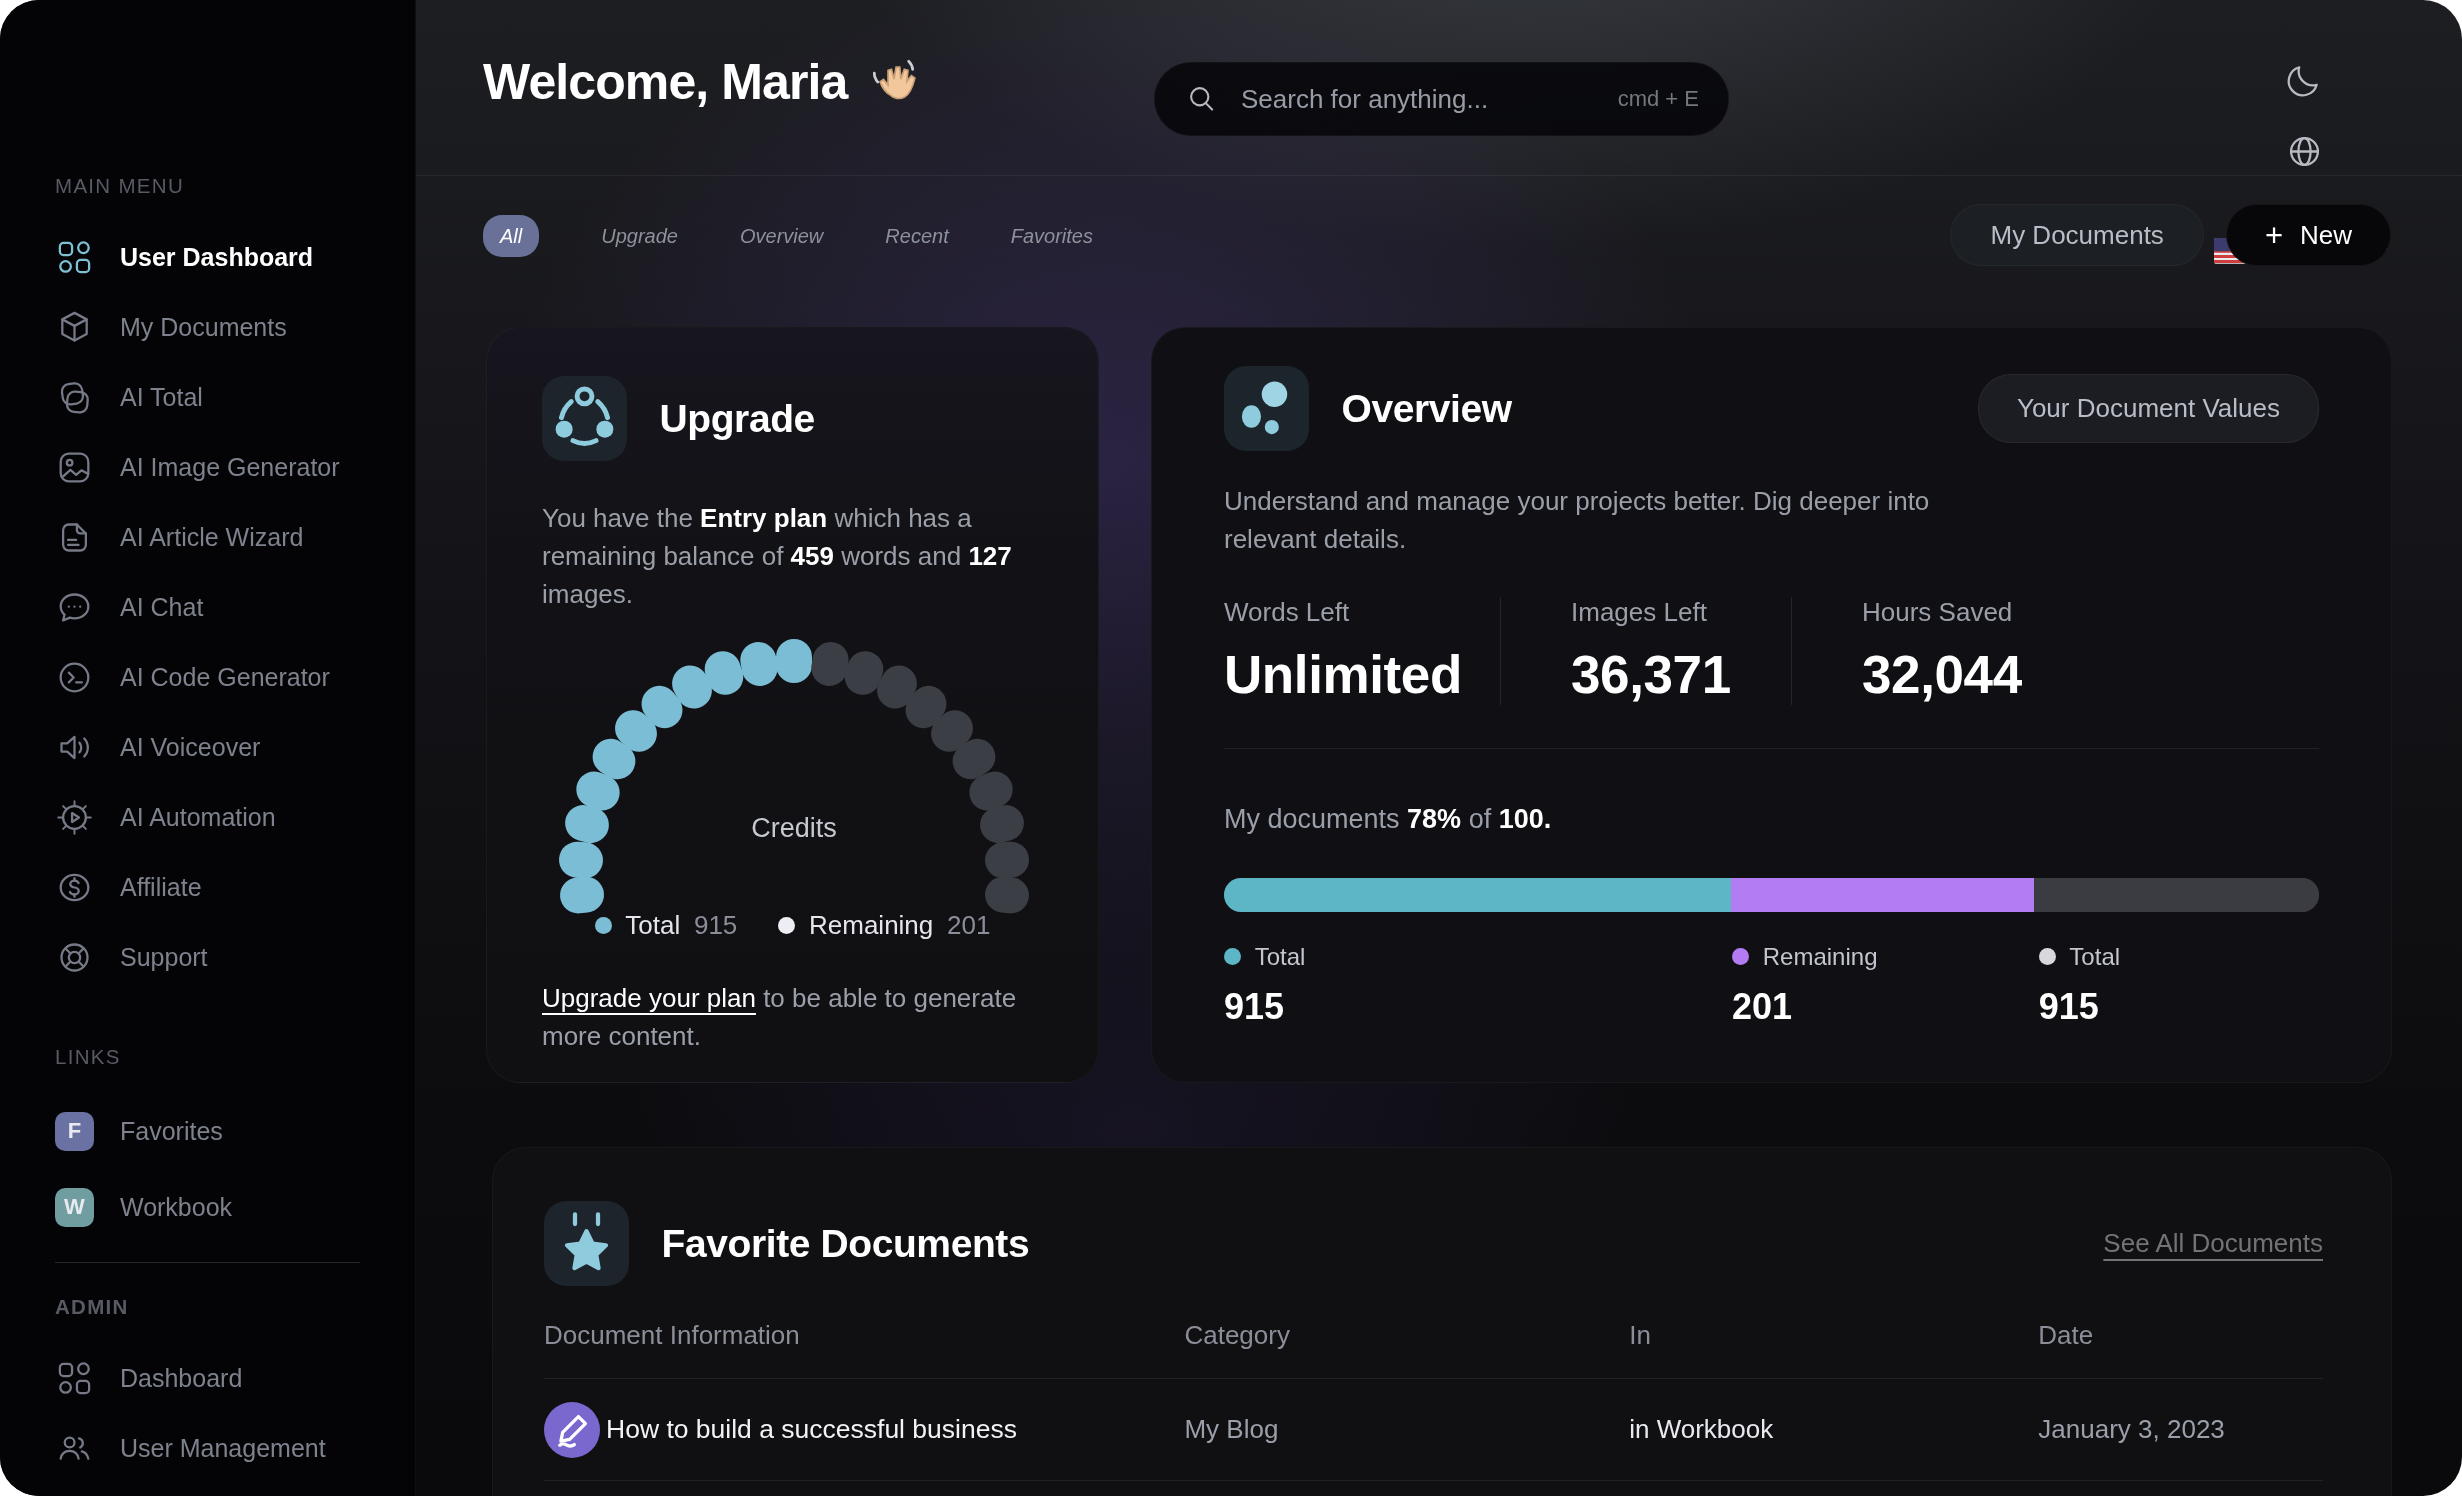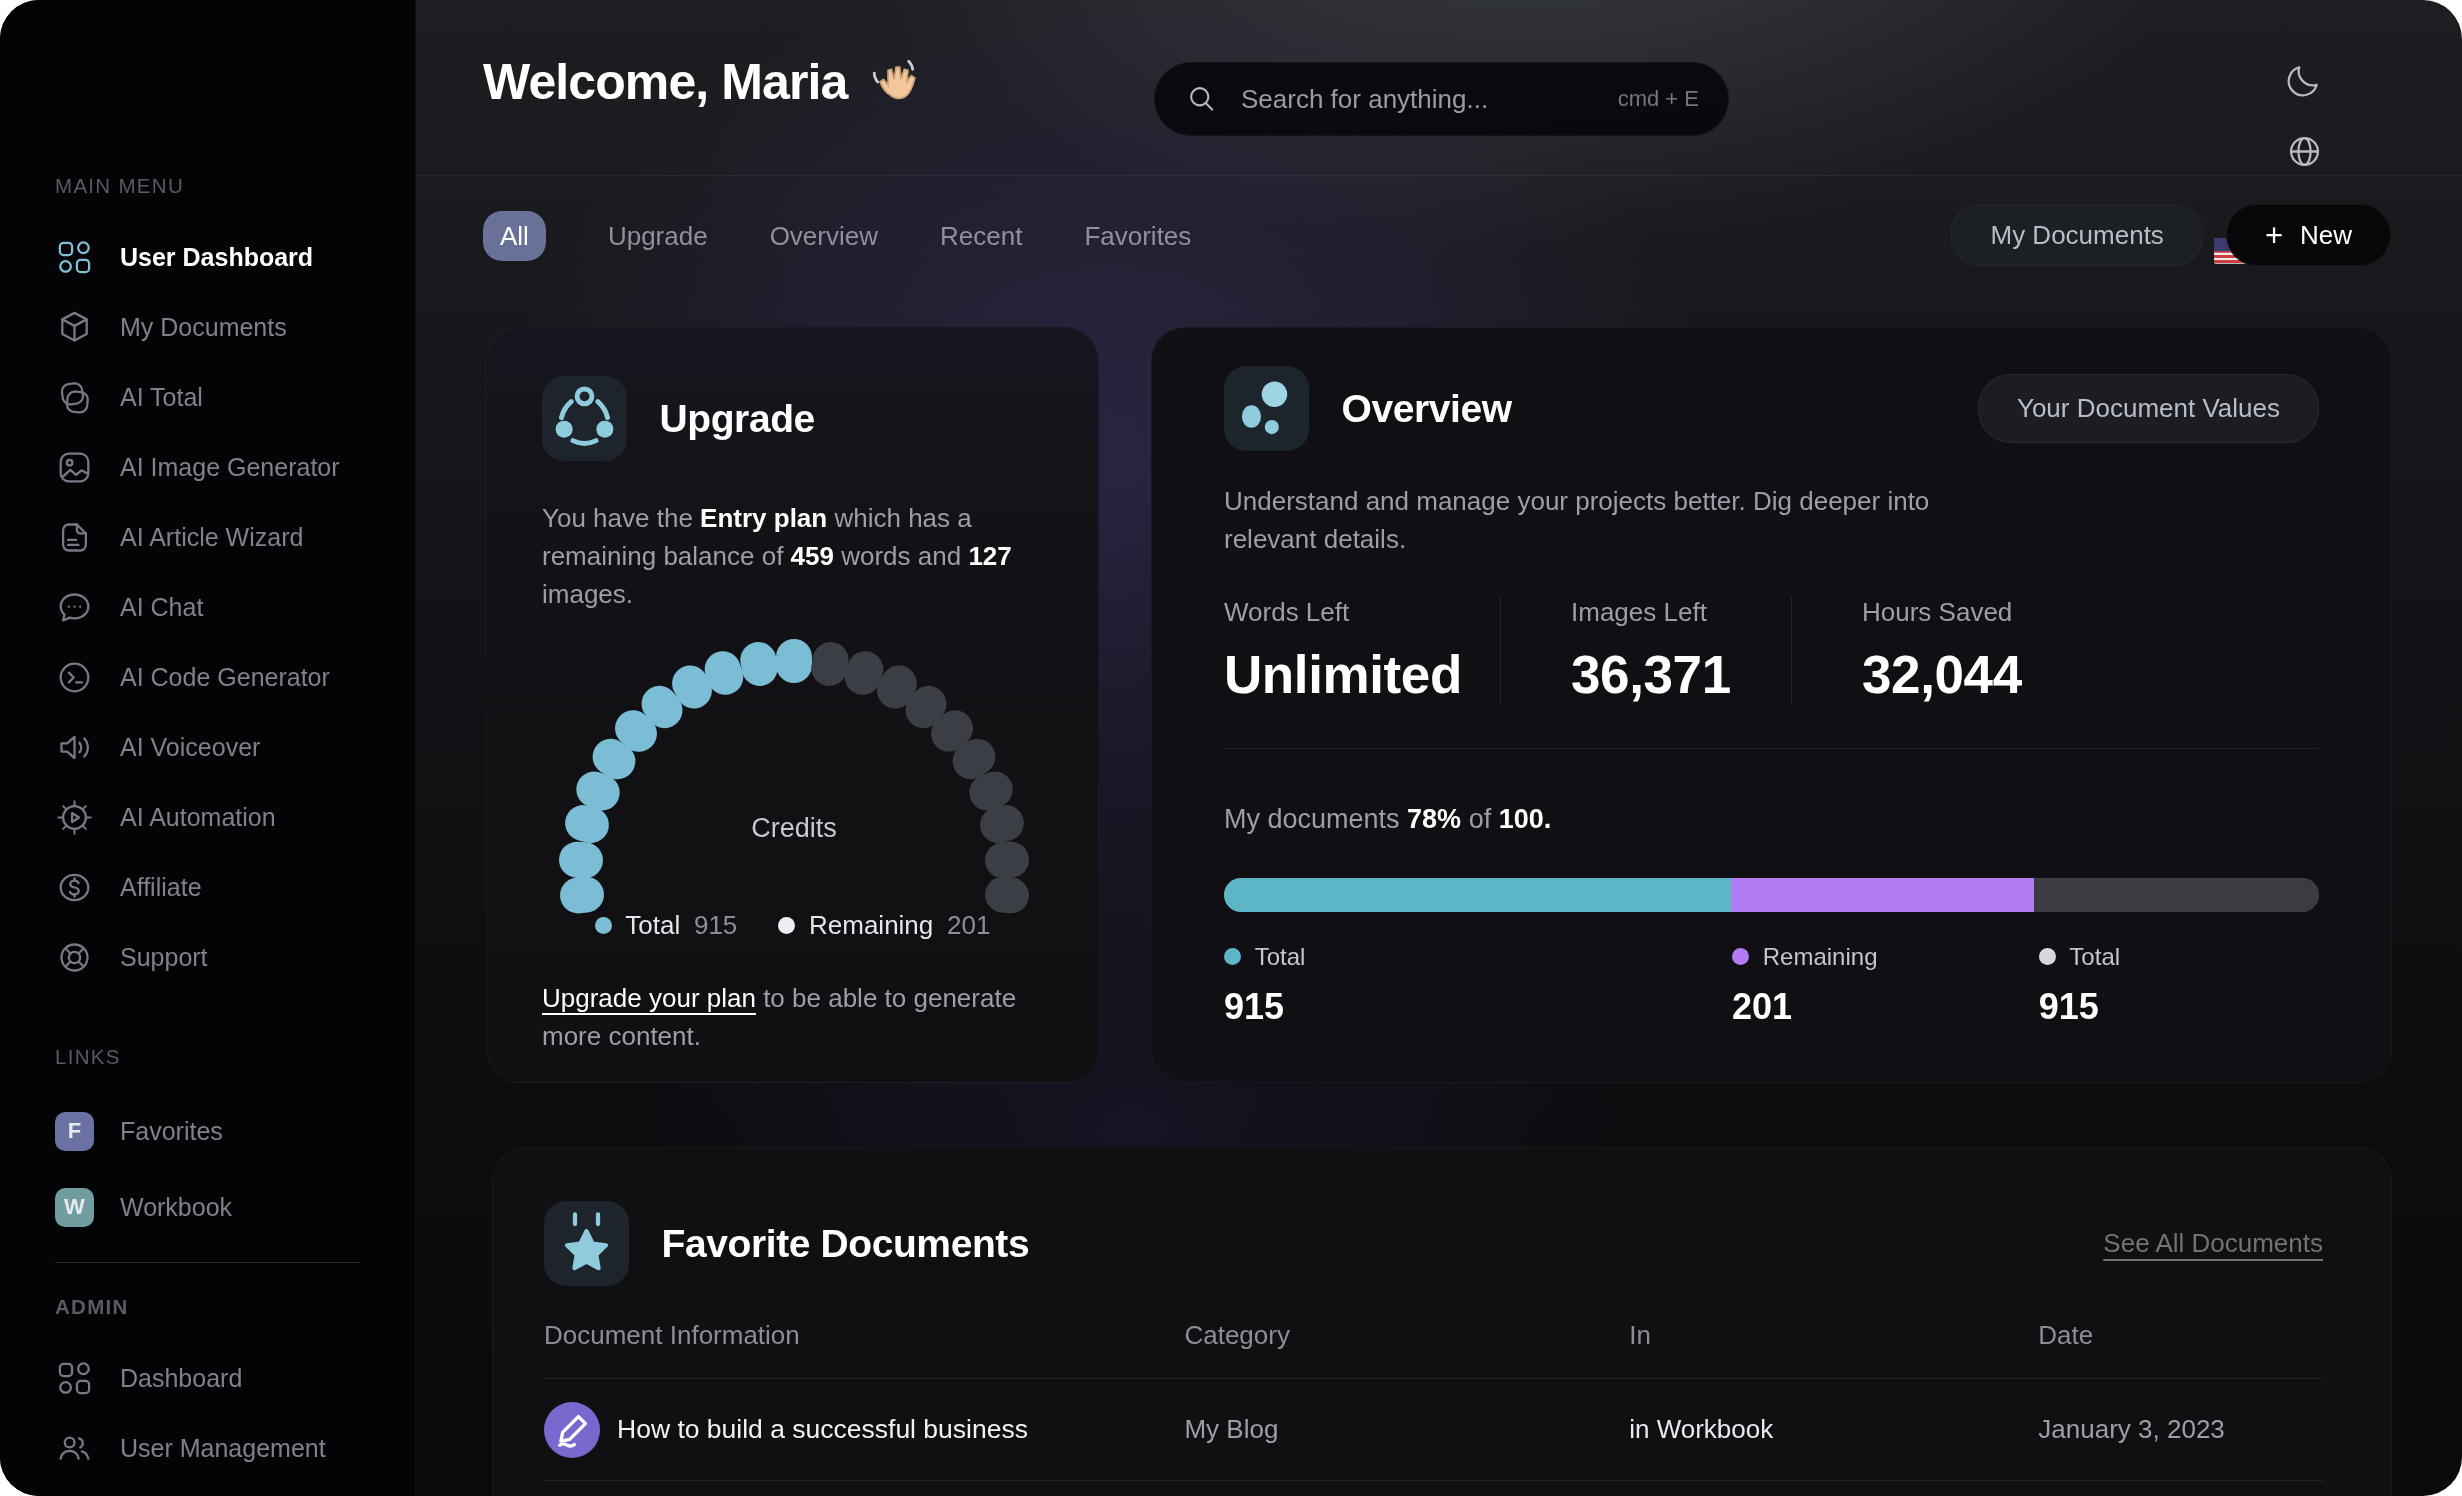--- a/index.html
+++ b/index.html
@@ -43,21 +43,21 @@
   .hr-ico{width:39px;height:39px;color:#b7bac2;cursor:pointer;}
   .hr-divider{width:0.9px;height:56px;background:rgba(255,255,255,.12);}
   .lang{display:flex;align-items:center;gap:15.4px;cursor:pointer;}
   .lang .flag{width:36px;height:26px;}
   .lang .txt{font-size:26px;color:#c6c9d1;}
   .lang .chev{width:29px;height:29px;color:#c6c9d1;}
   .avatar{width:79px;height:79px;border-radius:50%;overflow:hidden;cursor:pointer;}
   .header-rule{position:absolute;left:416px;right:0;top:175px;height:0.9px;background:rgba(255,255,255,.06);z-index:2;}
   
   .tabs{position:absolute;left:483px;top:211px;height:50px;display:flex;align-items:center;gap:62px;z-index:2;}
-  .tab{font-size:26px;color:#8d919b;cursor:pointer;}
+  .tab{font-size:20px;color:#8d919b;cursor:pointer;font-style:italic;}
   .tab.active{background:#6a7198;color:#fff;padding:9.4px 17px;border-radius:19px;}
   .toolbar-right{position:absolute;right:71px;top:204px;display:flex;gap:22px;z-index:2;}
   .btn{height:62px;border-radius:31px;display:flex;align-items:center;font-size:26px;cursor:pointer;box-sizing:border-box;}
   .btn-docs{padding:0 39px;background:#1c1f24;color:#b9bdc7;border:0.9px solid rgba(255,255,255,.04);}
   .btn-new{padding:0 38px;background:#070709;color:#fff;gap:17px;border:0.9px solid rgba(255,255,255,.06);}
   .btn-new .plus{font-size:31px;font-weight:400;line-height:1;}
   
   .card{position:absolute;border-radius:34px;border:0.9px solid rgba(255,255,255,.04);box-sizing:border-box;z-index:2;}
   .card-head{display:flex;align-items:center;}
   .card-ico{width:85px;height:85px;border-radius:22px;background:#1e242c;display:flex;align-items:center;justify-content:center;color:#8ecbdd;flex:0 0 auto;}
@@ -102,21 +102,21 @@
   .ovl-label{font-size:24px;color:#c3c6cf;}
   .ovl-value{font-size:36px;font-weight:700;color:#fff;margin-top:15.4px;}
   
   .card-fav{left:492px;top:1147px;width:1900px;height:479px;padding:53px 68px 0 51px;background:#101013;}
   .fav-link{margin-left:auto;font-size:26px;color:#737373;text-decoration:underline;text-underline-offset:6.8px;cursor:pointer;}
   .table{margin-top:34px;}
   .t-row{display:grid;grid-template-columns:36% 25% 23% 16%;align-items:center;}
   .t-head{padding-bottom:27px;border-bottom:0.9px solid rgba(255,255,255,.08);}
   .t-head .th{font-size:26px;color:#8b8e99;}
   .t-body-row{height:101px;border-bottom:0.9px solid rgba(255,255,255,.08);cursor:pointer;}
-  .doc-cell{display:flex;align-items:center;gap:17px;}
+  .doc-cell{display:flex;align-items:center;gap:6px;}
   .doc-ico{width:56px;height:56px;border-radius:50%;display:flex;align-items:center;justify-content:center;color:#fff;flex:0 0 auto;}
   .doc-title{font-size:26.5px;color:#f2f3f6;font-weight:500;}
   .td{font-size:26px;color:#9b9fa9;}
   .td-in{color:#e8eaf0;}
 </style>
 </head>
 <body>
 
 <div class="page">
 

